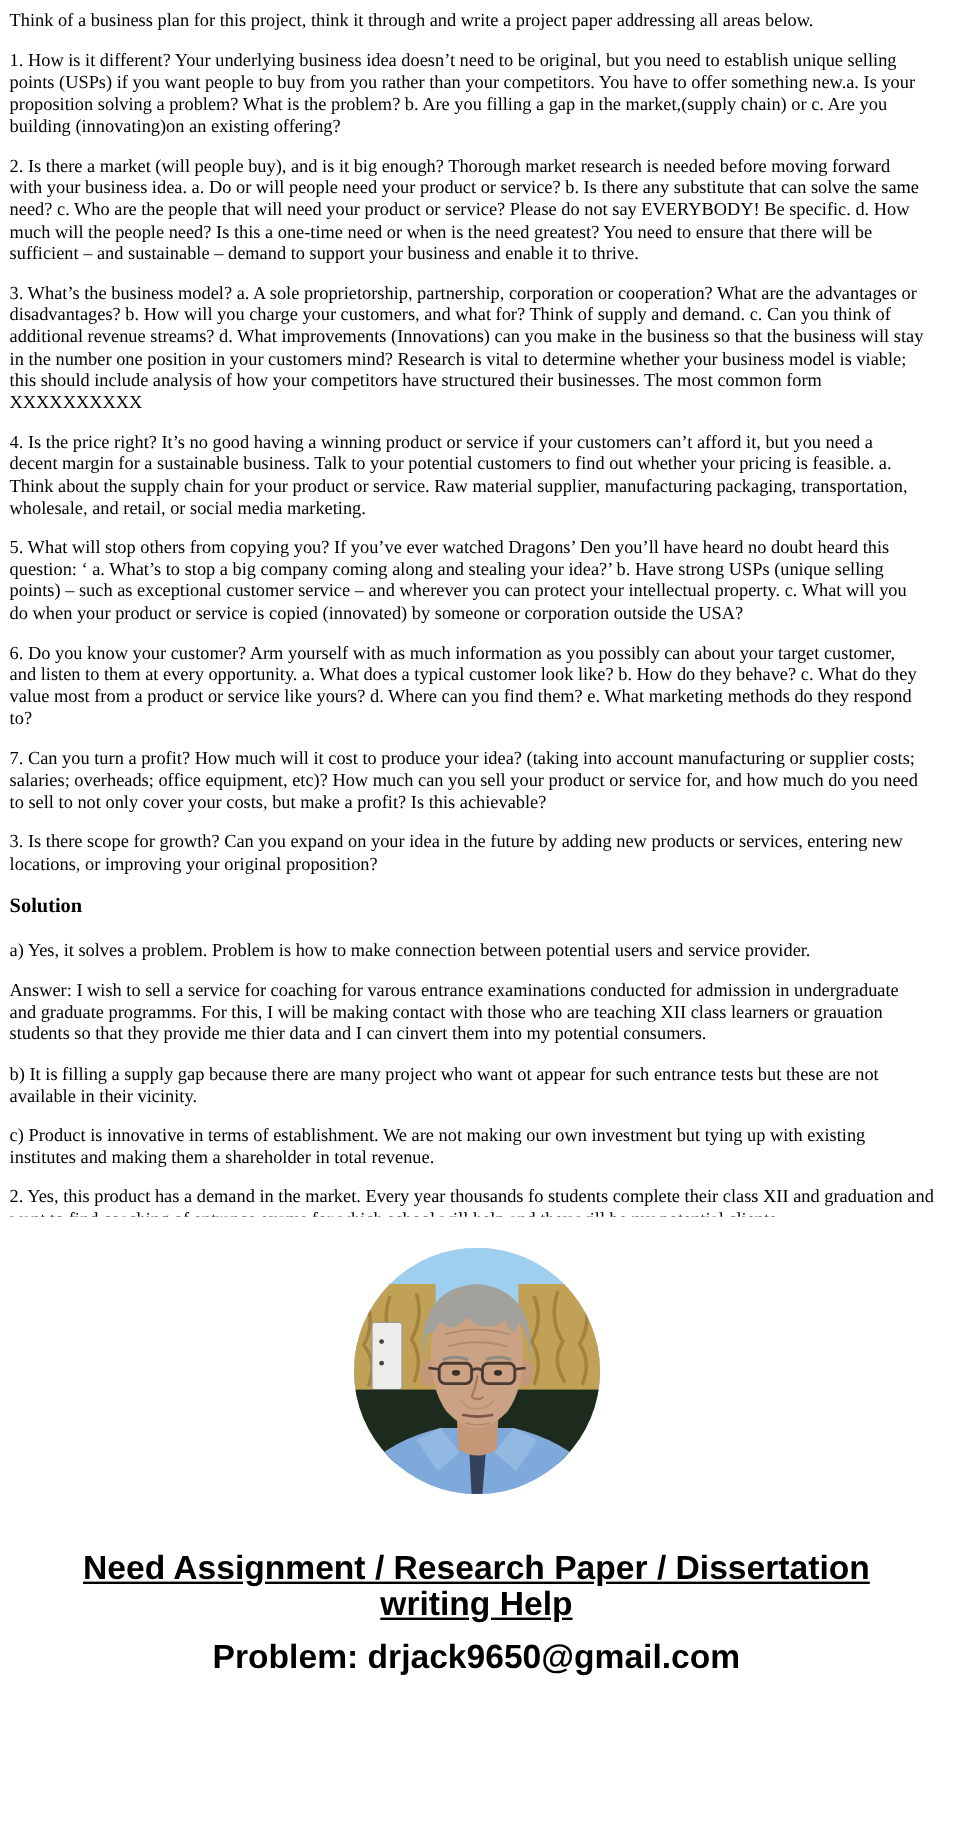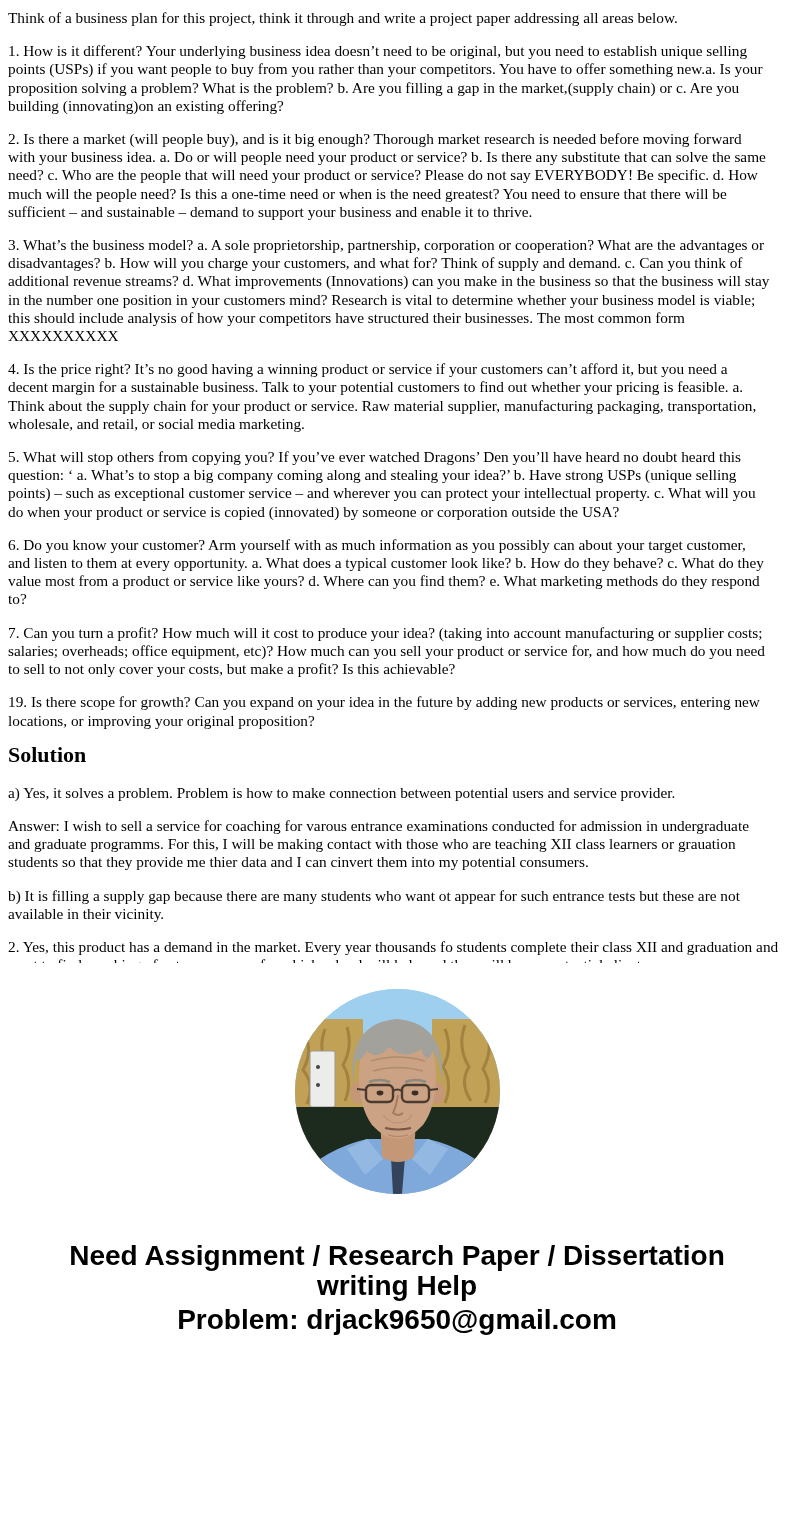--- a/index.html
+++ b/index.html
@@ -9,21 +9,21 @@
     font-family: "Liberation Serif", serif;
     color: #000000;
   }
   .page {
     padding: 9px 8px 0 8px;
     font-size: 15.3px;
     line-height: 18.2px;
   }
   .para { margin: 0 16px 15px 0; }
   .solution-heading {
-    font-size: 22px;
+    font-size: 17px;
     font-weight: bold;
     margin: 4px 0 19px 0;
     line-height: 20px;
   }
   .clipped-para {
     height: 25px;
     overflow: hidden;
     margin: 0;
   }
   .avatar-wrap {
@@ -41,44 +41,45 @@
   .avatar svg { display: block; }
   .footer {
     margin-top: 47px;
     text-align: center;
     font-family: "Liberation Sans", sans-serif;
     font-weight: bold;
     font-size: 28px;
     line-height: 30px;
     color: #000000;
   }
-  .footer-heading { max-width: 740px; margin: 4px auto; }
+  .footer-heading { max-width: 740px; margin: 14px auto; text-decoration: underline; }
   .footer-contact { max-width: 740px; margin: 0 auto; }
 </style>
 </head>
 <body>
 
 <div class="page">
 
   <p class="para">Think of a business plan for this project, think it through and write a project paper addressing all areas below.</p>
 
   <p class="para">1. How is it different? Your underlying business idea doesn’t need to be original, but you need to establish unique selling points (USPs) if you want people to buy from you rather than your competitors. You have to offer something new.a. Is your proposition solving a problem? What is the problem? b. Are you filling a gap in the market,(supply chain) or c. Are you building (innovating)on an existing offering?</p>
   <p class="para">2. Is there a market (will people buy), and is it big enough? Thorough market research is needed before moving forward with your business idea. a. Do or will people need your product or service? b. Is there any substitute that can solve the same need? c. Who are the people that will need your product or service? Please do not say EVERYBODY! Be specific. d. How much will the people need? Is this a one-time need or when is the need greatest? You need to ensure that there will be sufficient – and sustainable – demand to support your business and enable it to thrive.</p>
   <p class="para">3. What’s the business model? a. A sole proprietorship, partnership, corporation or cooperation? What are the advantages or disadvantages? b. How will you charge your customers, and what for? Think of supply and demand. c. Can you think of additional revenue streams? d. What improvements (Innovations) can you make in the business so that the business will stay in the number one position in your customers mind? Research is vital to determine whether your business model is viable; this should include analysis of how your competitors have structured their businesses. The most common form XXXXXXXXXX</p>
   <p class="para">4. Is the price right? It’s no good having a winning product or service if your customers can’t afford it, but you need a decent margin for a sustainable business. Talk to your potential customers to find out whether your pricing is feasible. a. Think about the supply chain for your product or service. Raw material supplier, manufacturing packaging, transportation, wholesale, and retail, or social media marketing.</p>
   <p class="para">5. What will stop others from copying you? If you’ve ever watched Dragons’ Den you’ll have heard no doubt heard this question: ‘ a. What’s to stop a big company coming along and stealing your idea?’ b. Have strong USPs (unique selling points) – such as exceptional customer service – and wherever you can protect your intellectual property. c. What will you do when your product or service is copied (innovated) by someone or corporation outside the USA?</p>
   <p class="para">6. Do you know your customer? Arm yourself with as much information as you possibly can about your target customer, and listen to them at every opportunity. a. What does a typical customer look like? b. How do they behave? c. What do they value most from a product or service like yours? d. Where can you find them? e. What marketing methods do they respond to?</p>
   <p class="para">7. Can you turn a profit? How much will it cost to produce your idea? (taking into account manufacturing or supplier costs; salaries; overheads; office equipment, etc)? How much can you sell your product or service for, and how much do you need to sell to not only cover your costs, but make a profit? Is this achievable?</p>
-  <p class="para">19. Is there scope for growth? Can you expand on your idea in the future by adding new products or services, entering new locations, or improving your original proposition?</p>
+  <p class="para">3. Is there scope for growth? Can you expand on your idea in the future by adding new products or services, entering new locations, or improving your original proposition?</p>
 
   <h2 class="solution-heading">Solution</h2>
 
   <p class="para">a) Yes, it solves a problem. Problem is how to make connection between potential users and service provider.</p>
   <p class="para">Answer: I wish to sell a service for coaching for varous entrance examinations conducted for admission in undergraduate and graduate programms. For this, I will be making contact with those who are teaching XII class learners or grauation students so that they provide me thier data and I can cinvert them into my potential consumers.</p>
-  <p class="para">b) It is filling a supply gap because there are many students who want ot appear for such entrance tests but these are not available in their vicinity.</p>
+  <p class="para">b) It is filling a supply gap because there are many project who want ot appear for such entrance tests but these are not available in their vicinity.</p>
+  <p class="para">c) Product is innovative in terms of establishment. We are not making our own investment but tying up with existing institutes and making them a shareholder in total revenue.</p>
 
   <div class="clipped-para">
     <p class="para" style="margin:0">2. Yes, this product has a demand in the market. Every year thousands fo students complete their class XII and graduation and want to find coaching of entrance exams for which school will help and they will be my potential clients.</p>
   </div>
 
   <div class="avatar-wrap">
     <div class="avatar">
 
       <svg width="205" height="205" viewBox="0 0 205 205" xmlns="http://www.w3.org/2000/svg">
 

